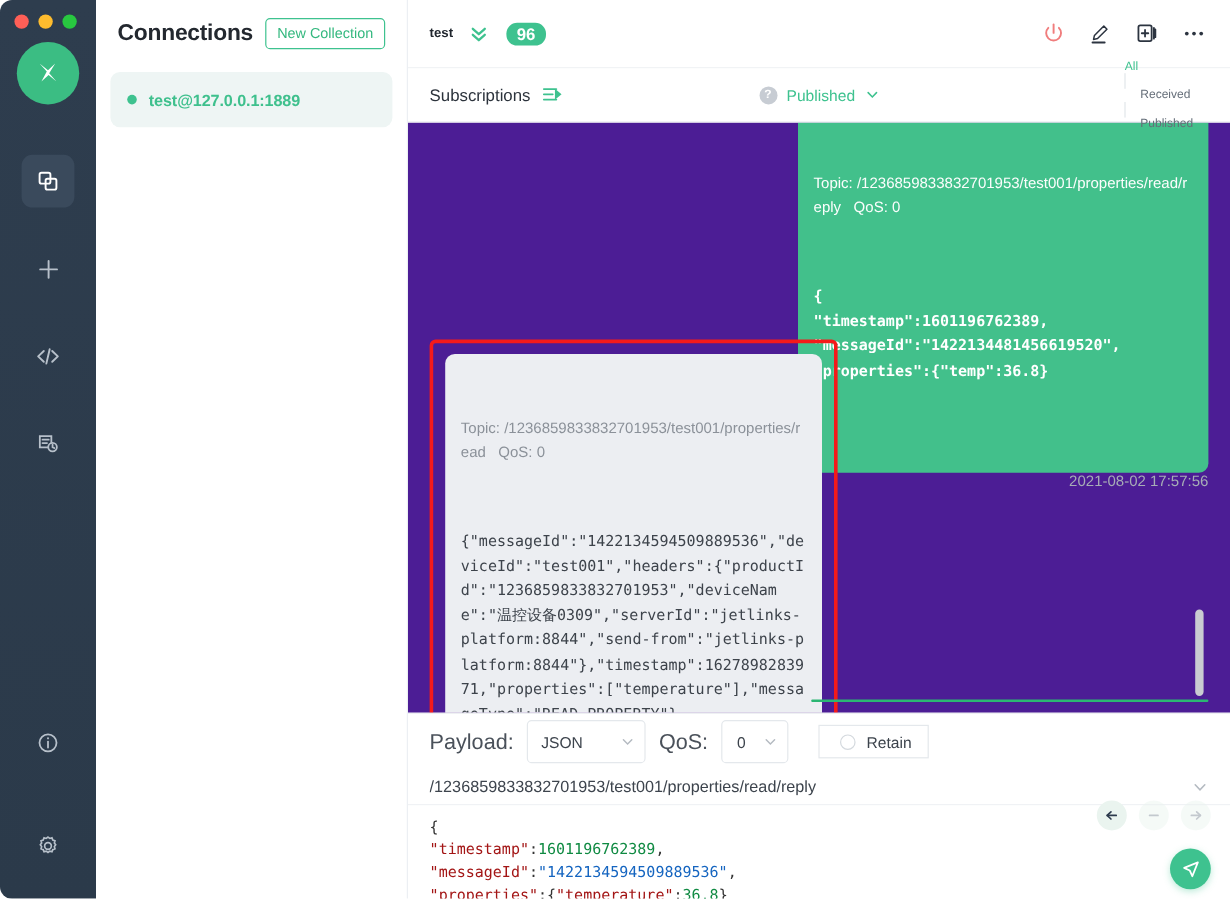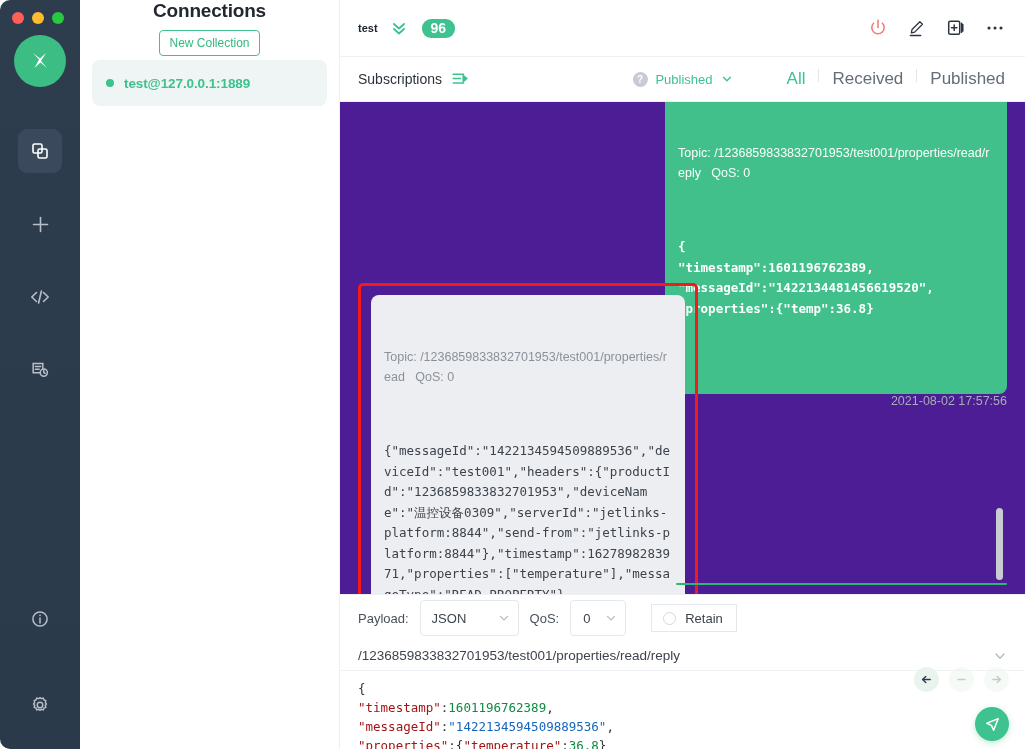--- a/index.html
+++ b/index.html
@@ -71,21 +71,20 @@
     width: 260px; flex: 0 0 260px;
     background: #ffffff;
     border-right: 1px solid #eceff3;
     height: 749px;
     position: relative;
   }
   .conn-head {
     height: 56px;
     display: flex; align-items: center; justify-content: space-between;
     padding: 0 18px 0 18px;
-    flex-direction: column;
   }
   .conn-title {
     font-size: 19px; font-weight: bold; color: #23282f;
     letter-spacing: -0.2px;
   }
   .new-coll {
     border: 1px solid #3ec28f;
     color: #34b87f;
     border-radius: 4px;
     font-size: 12px;
@@ -169,21 +168,21 @@
     width: 15px; height: 15px; border-radius: 50%;
     background: #c7ccd3; color: #fff;
     font-size: 10px; line-height: 15px; text-align: center;
     font-weight: bold;
     cursor: pointer;
   }
   .fmt-text { font-size: 13px; color: #3ec28f; cursor: pointer; }
   .filters {
     margin-left: auto;
     display: flex; align-items: flex-start;
-    font-size: 17px; color: #646d78;
+    font-size: 10px; color: #646d78; flex-direction: column;
   }
   .filters .f { cursor: pointer; padding: 0 13px; }
   .filters .f:first-child { padding-left: 0; }
   .filters .f:last-child { padding-right: 0; }
   .filters .f.active { color: #3ec28f; }
   .filters .fsep { width: 1px; height: 13px; background: #e2e6ea; }
 
   
   .msgs {
     flex: 1 1 auto;
@@ -276,39 +275,39 @@
     background: #fff;
     border-top: 1px solid #eef0f3;
     position: relative;
   }
   .comp-row {
     height: 46px;
     display: flex; align-items: center;
     padding: 0 18px;
     gap: 11px;
   }
-  .comp-lab { font-size: 13px; color: #4a515a; }
+  .comp-lab { font-size: 18px; color: #4a515a; }
   .select {
     height: 36px;
     border: 1px solid #e4e8ec;
     border-radius: 4px;
     display: flex; align-items: center; justify-content: space-between;
     padding: 0 8px 0 11px;
     font-size: 13px; color: #3c434c;
     cursor: pointer;
     background: #fff;
   }
   .select.json { width: 99px; }
   .select.qos  { width: 56px; padding-left: 12px; }
   .retain {
     display: flex; align-items: center; gap: 9px;
     height: 28px;
     border: 1px solid #e4e8ec;
     border-radius: 0;
-    padding: 0 13px 0 11px;
+    padding: 0 13px 0 17px;
     font-size: 13px; color: #3c434c;
     cursor: pointer;
     margin-left: 14px;
   }
   .radio {
     width: 13px; height: 13px; border-radius: 50%;
     border: 1px solid #d4d9de; background: #fff;
   }
   .topic-row {
     height: 30px;

